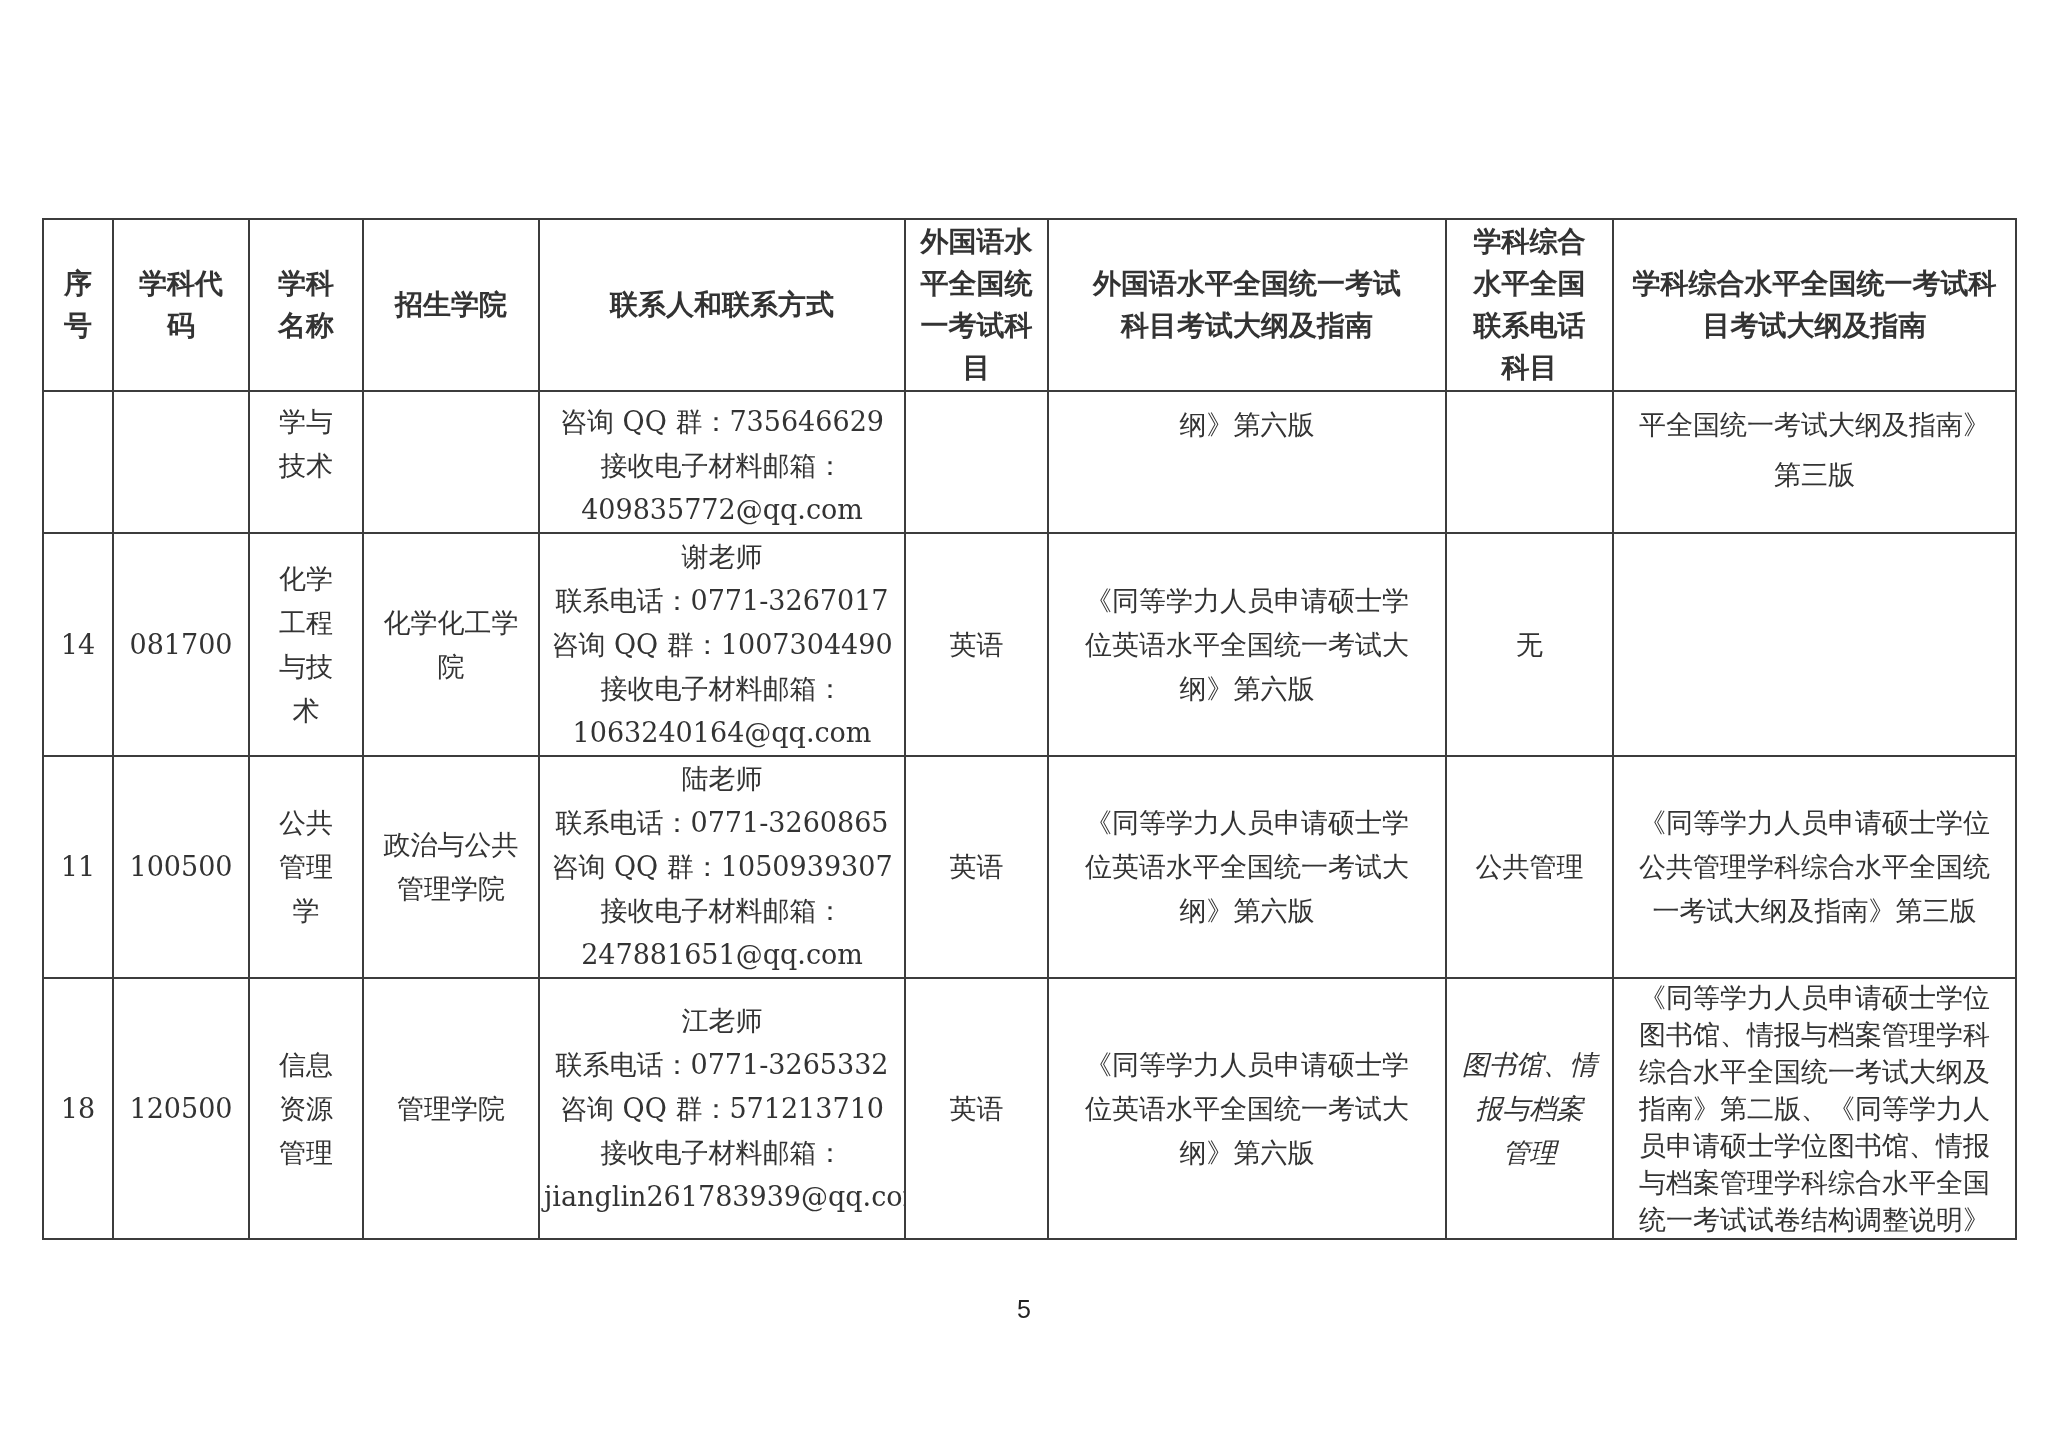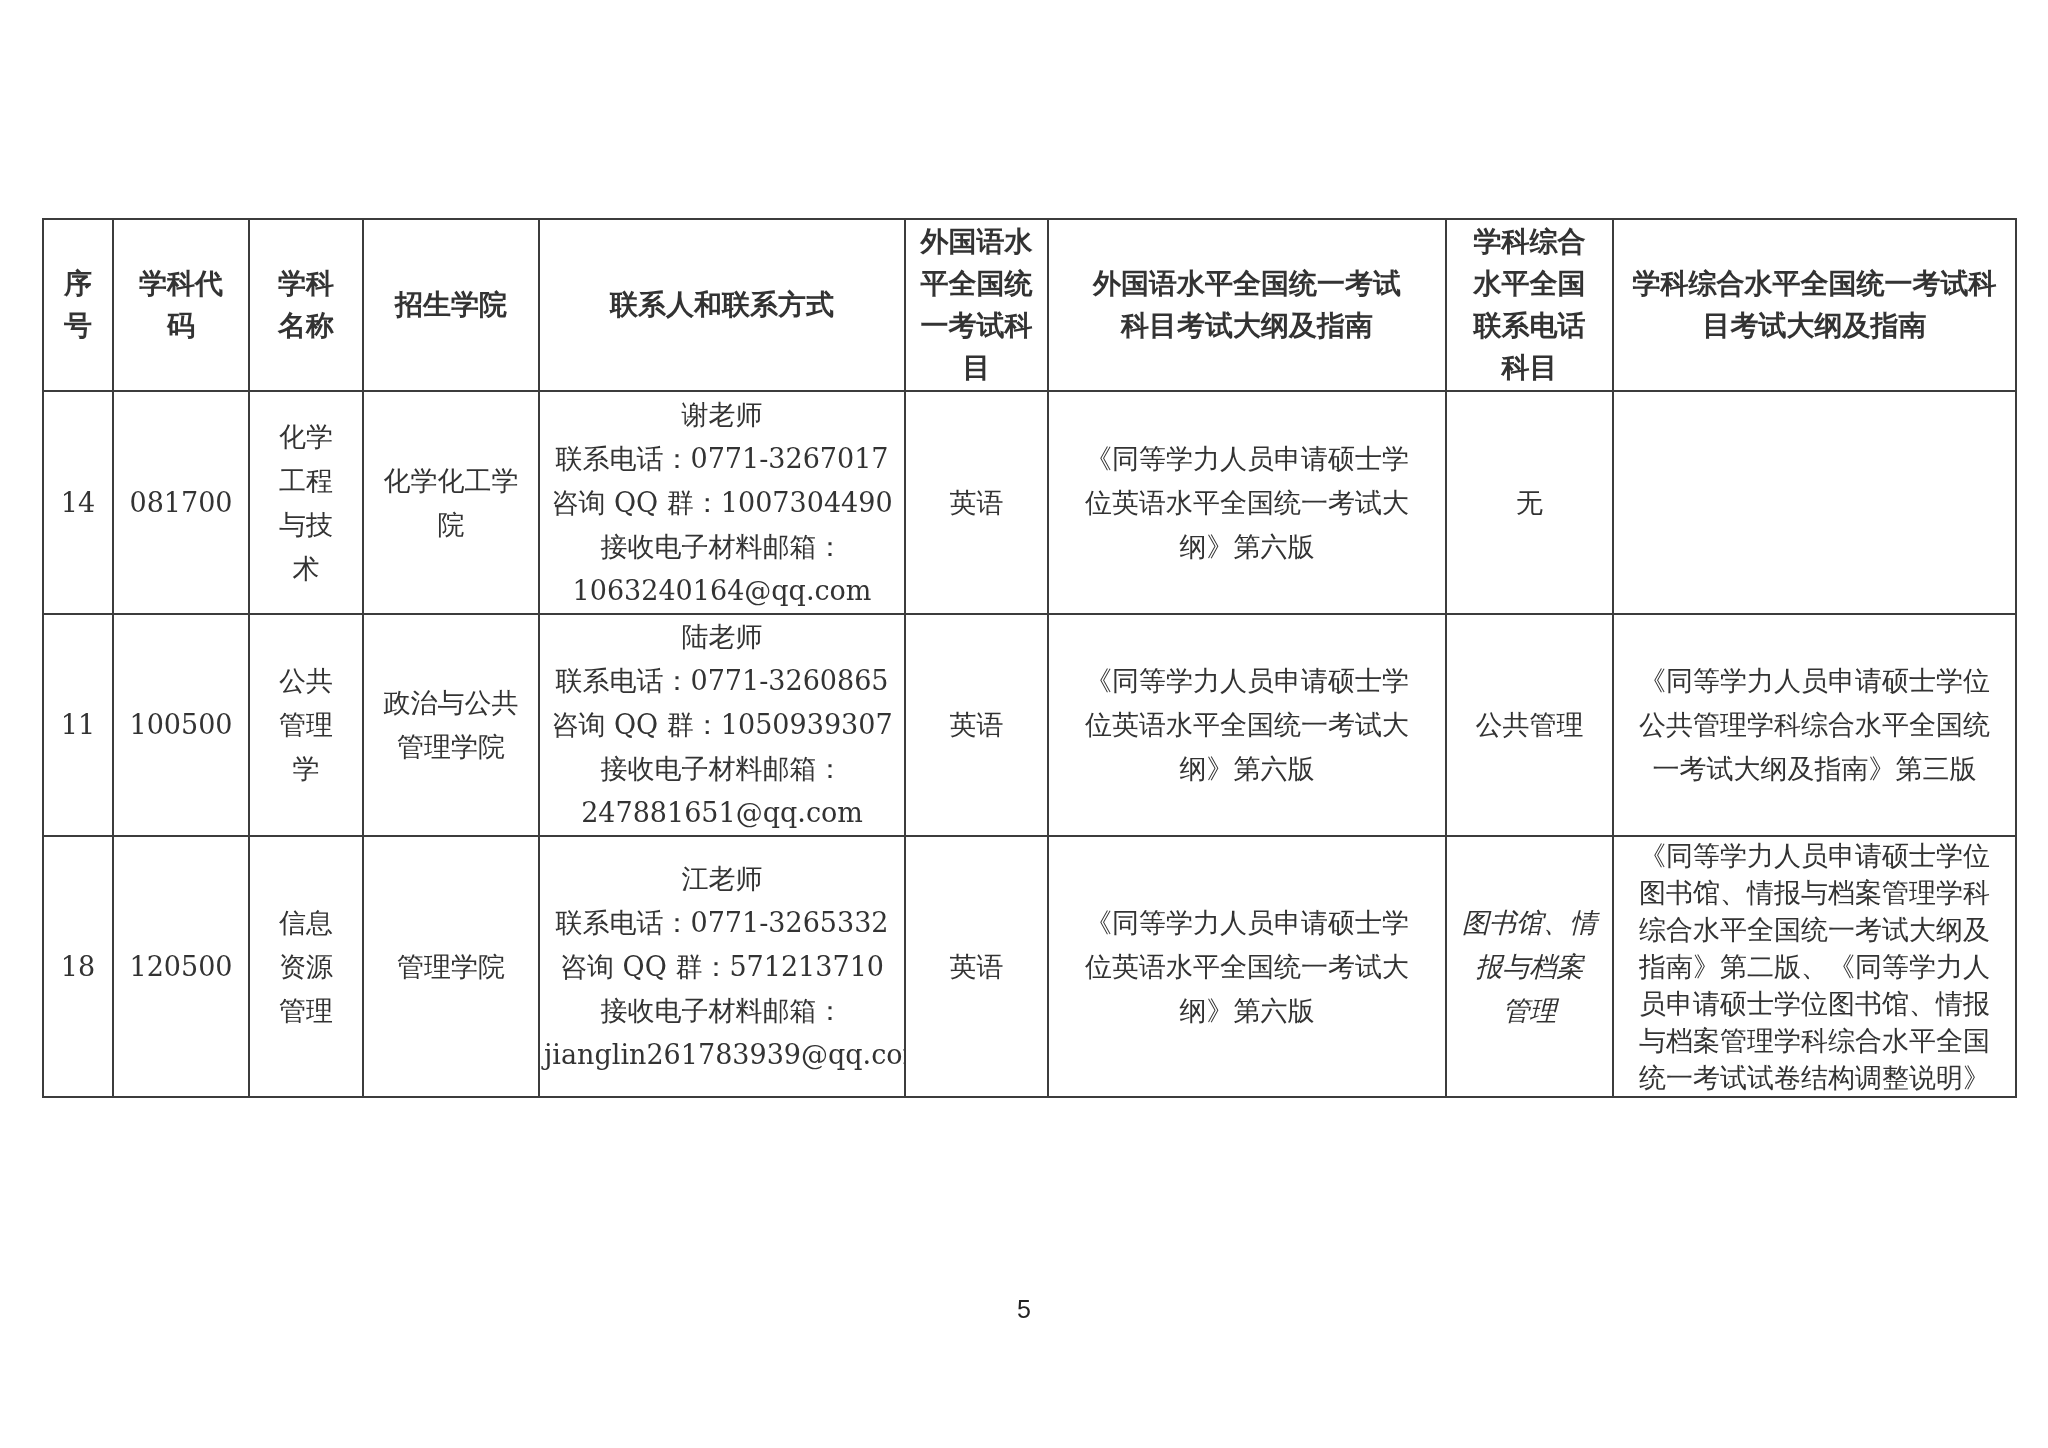--- a/index.html
+++ b/index.html
@@ -105,20 +105,35 @@
       <th>外国语水平全国统一考试
 科目考试大纲及指南</th>
       <th>学科综合
 水平全国
 联系电话
 科目</th>
       <th>学科综合水平全国统一考试科
 目考试大纲及指南</th>
     </tr>
 
+    <tr class="row-a">
+      <td></td>
+      <td></td>
+      <td>学与
+技术</td>
+      <td></td>
+      <td>咨询 QQ 群：735646629
+接收电子材料邮箱：
+409835772@qq.com</td>
+      <td></td>
+      <td class="cell-guide">纲》第六版</td>
+      <td></td>
+      <td class="cell-guide">平全国统一考试大纲及指南》
+第三版</td>
+    </tr>
 
     <tr class="row-14">
       <td>14</td>
       <td>081700</td>
       <td>化学
 工程
 与技
 术</td>
       <td>化学化工学
 院</td>

